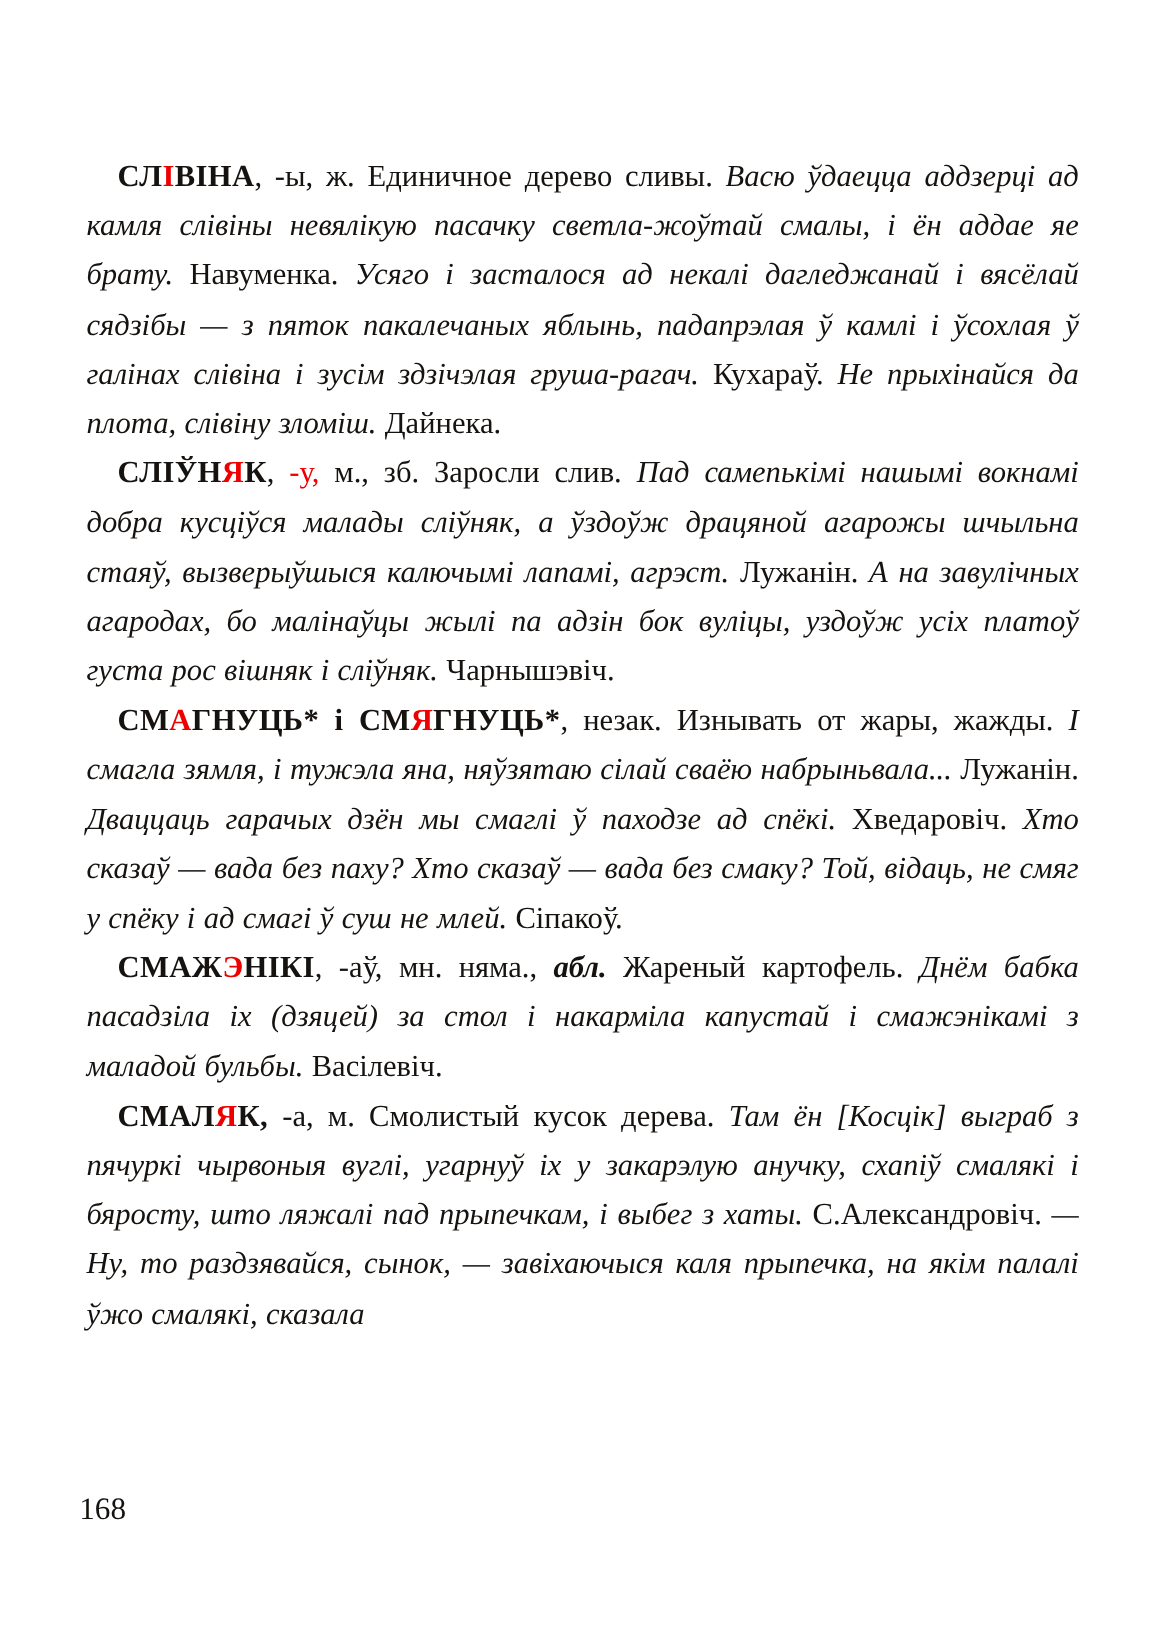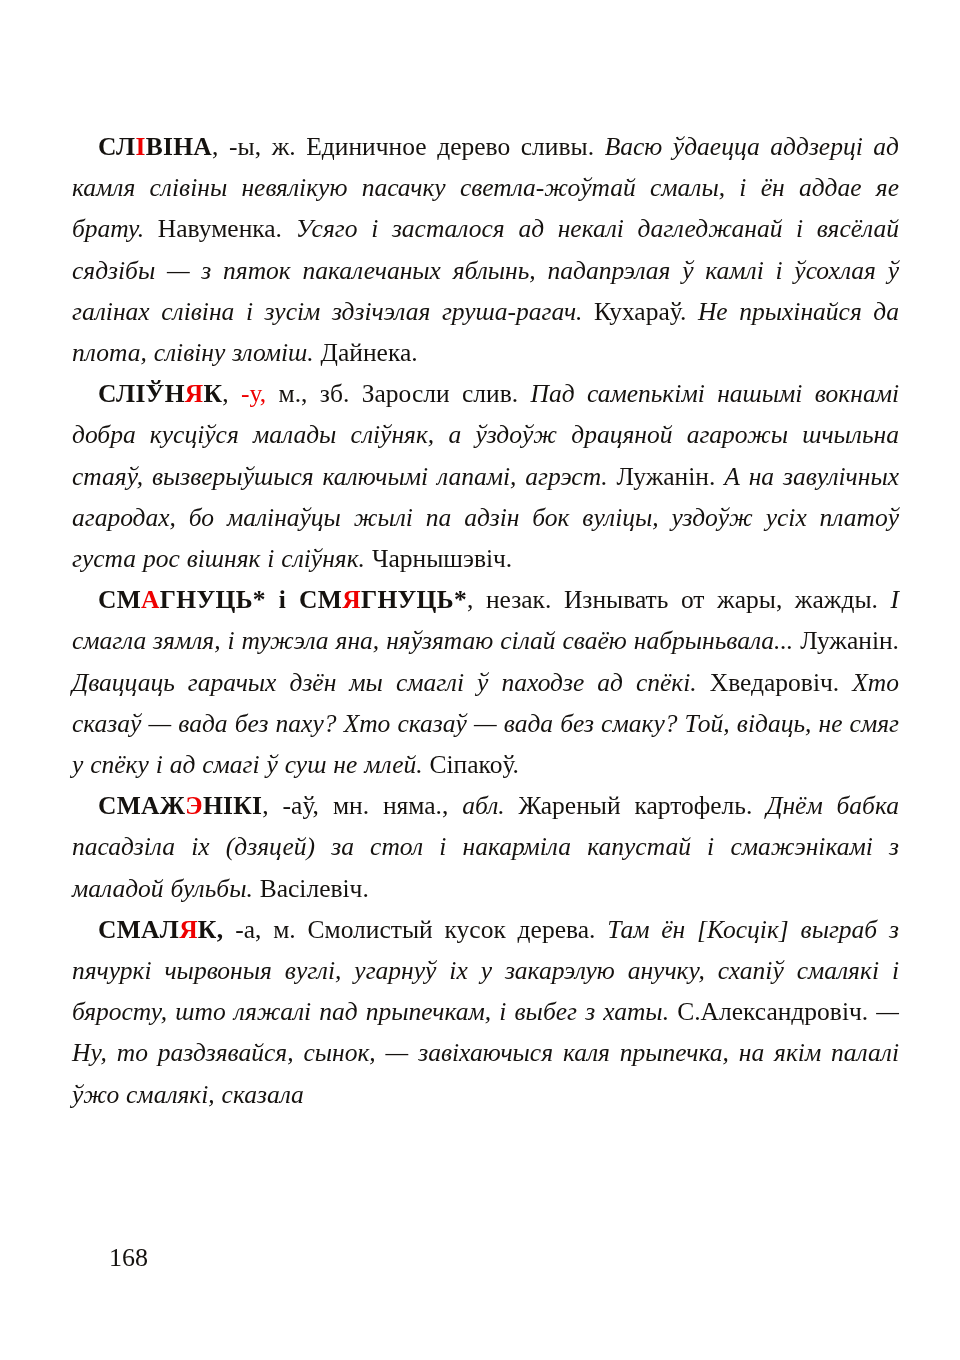--- a/index.html
+++ b/index.html
@@ -60,21 +60,21 @@
     color: #ee0000;
     font-weight: 400;
   }
   
   .gram {
     font-weight: 400;
   }
   
   .label-ital {
     font-style: italic;
-    font-weight: 400;
+    font-weight: 700;
     margin-top: 12px;
   }
   
   .def {
     font-style: normal;
     font-weight: 400;
   }
   
   .quote {
     font-style: italic;
@@ -88,21 +88,20 @@
 
   .folio {
     position: absolute;
     left: 66px;
     top: 1243px;
     font-size: 26px;
     line-height: 30px;
     font-weight: 400;
     font-style: normal;
     color: #15120f;
-    margin-left: 43px;
   }
 </style>
 </head>
 <body>
 
 <div class="page">
 
   <div class="column">
 
     <p class="entry"><span class="hw"><span>СЛ</span><span class="stress">І</span><span>ВІНА</span></span><span class="gram">,</span><span class="gram"> -ы,</span><span class="gram"> ж.</span><span class="def"> Единичное дерево сливы.</span><span class="quote"> Васю ўдаецца аддзерці ад камля слівіны невялікую пасачку светла-жоўтай смалы, і ён аддае яе брату.</span><span class="src"> Навуменка.</span><span class="quote"> Усяго і засталося ад некалі дагледжанай і вясёлай сядзібы — з пяток пакалечаных яблынь, падапрэлая ў камлі і ўсохлая ў галінах слівіна і зусім здзічэлая груша-рагач.</span><span class="src"> Кухараў.</span><span class="quote"> Не прыхінайся да плота, слівіну зломіш.</span><span class="src"> Дайнека.</span></p>

